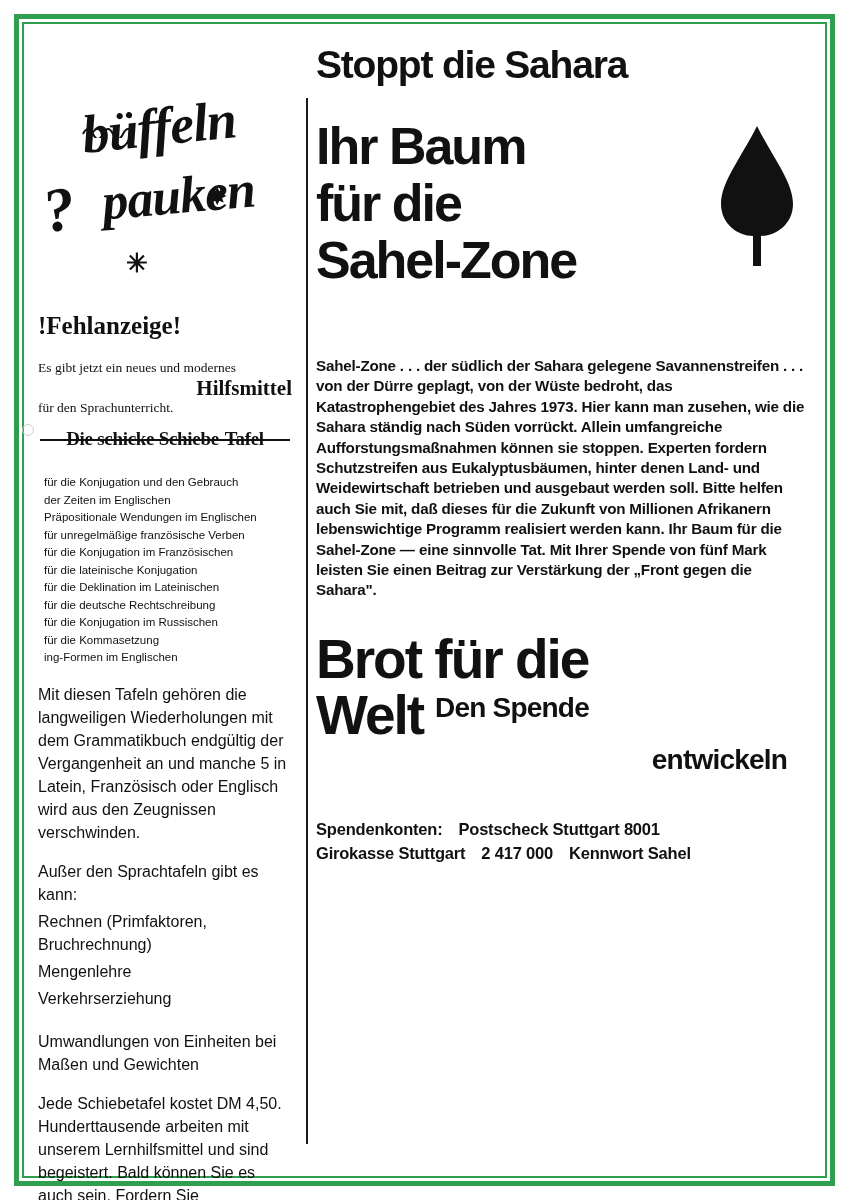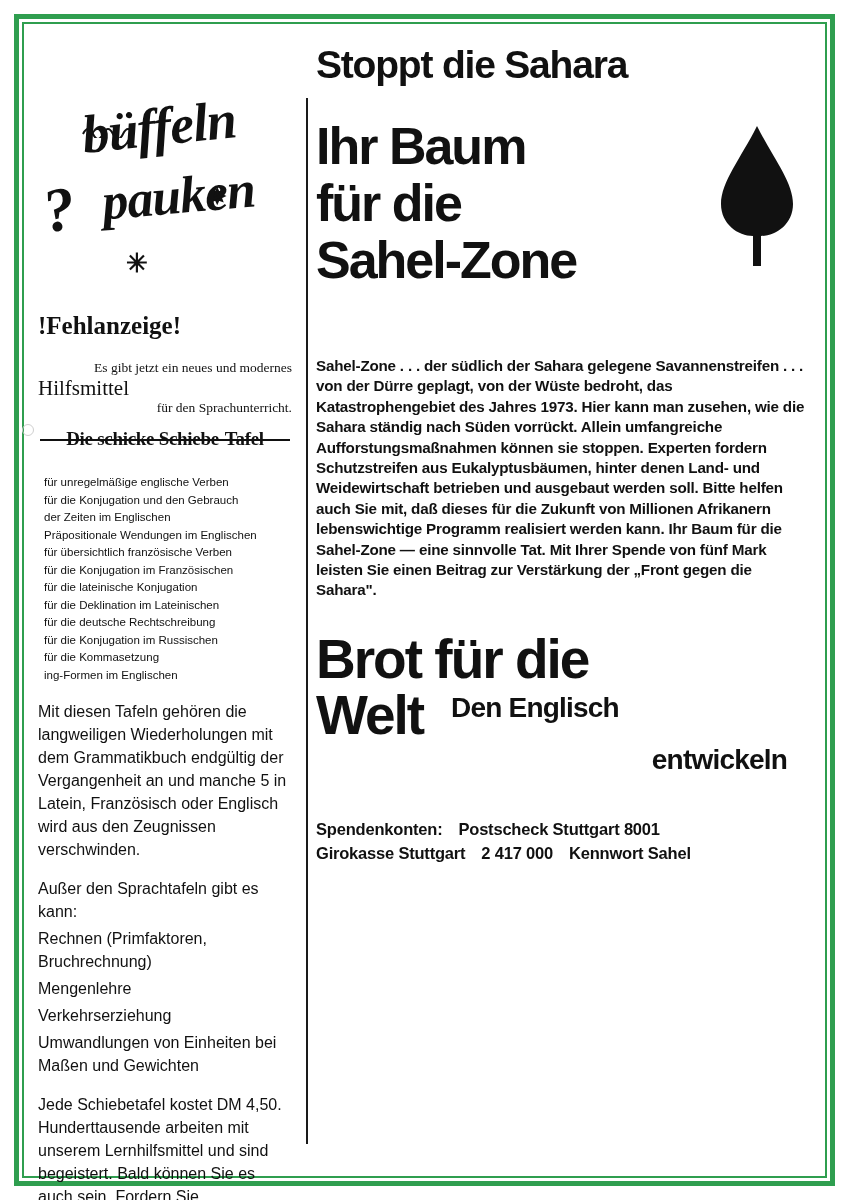--- a/index.html
+++ b/index.html
@@ -124,29 +124,29 @@
     font-family: "Liberation Serif", serif;
     font-weight: bold;
     font-size: 25px;
     text-align: left;
     margin-top: 12px;
     letter-spacing: 0px;
   }
   .lead {
     font-family: "Liberation Serif", serif;
     font-size: 13.5px;
-    text-align: right;
+    text-align: left;
     margin-top: 20px;
     line-height: 16px;
   }
   .hilfsmittel {
     font-family: "Liberation Serif", serif;
-    font-weight: normal;
+    font-weight: bold;
     font-size: 21px;
-    text-align: left;
+    text-align: right;
     line-height: 24px;
   }
   .schiebe {
     font-family: "Liberation Serif", serif;
     font-weight: bold;
     font-size: 19px;
     text-align: center;
     margin-top: 12px;
     letter-spacing: -0.3px;
     position: relative;
@@ -220,21 +220,20 @@
   }
   .brot-1 {
     font-weight: bold;
     font-size: 55px;
     line-height: 56px;
     letter-spacing: -2px;
   }
   .brot-2-row {
     display: flex;
     align-items: flex-start;
-    gap: 16px;
   }
   .brot-2 {
     font-weight: bold;
     font-size: 55px;
     line-height: 56px;
     letter-spacing: -2px;
   }
   .brot-sub {
     font-weight: bold;
     font-size: 28px;
@@ -298,40 +297,39 @@
       <div class="lead">Es gibt jetzt ein neues und modernes</div>
       <div class="hilfsmittel">Hilfsmittel</div>
       <div class="lead" style="margin-top:0">für den Sprachunterricht.</div>
 
       <div class="schiebe">
         <span>Die schicke Schiebe-Tafel</span>
         <span class="strike"></span>
       </div>
 
       <ul class="list">
-        <li>für unregelmäßige englische Verben</li>
         <li>für die Konjugation und den Gebrauch</li>
         <li>der Zeiten im Englischen</li>
         <li>Präpositionale Wendungen im Englischen</li>
-        <li>für übersichtlich französische Verben</li>
+        <li>für unregelmäßige französische Verben</li>
         <li>für die Konjugation im Französischen</li>
         <li>für die lateinische Konjugation</li>
         <li>für die Deklination im Lateinischen</li>
         <li>für die deutsche Rechtschreibung</li>
         <li>für die Konjugation im Russischen</li>
         <li>für die Kommasetzung</li>
         <li>ing-Formen im Englischen</li>
       </ul>
 
       <div class="para">Mit diesen Tafeln gehören die langweiligen Wiederholungen mit dem Grammatikbuch endgültig der Vergangenheit an und manche 5 in Latein, Französisch oder Englisch wird aus den Zeugnissen verschwinden.</div>
       <div class="para">Außer den Sprachtafeln gibt es kann:</div>
       <div class="para" style="margin-top:4px">Rechnen (Primfaktoren, Bruchrechnung)</div>
       <div class="para" style="margin-top:4px">Mengenlehre</div>
       <div class="para" style="margin-top:4px">Verkehrserziehung</div>
-      <div class="para" style="margin-top:4px">Umwandlungen von Einheiten bei Maßen und Gewichten</div>
+      <div class="para" style="margin-top:20px">Umwandlungen von Einheiten bei Maßen und Gewichten</div>
       <div class="para">Jede Schiebetafel kostet DM 4,50. Hunderttausende arbeiten mit unserem Lernhilfsmittel und sind begeistert. Bald können Sie es auch sein. Fordern Sie Auswahlsendung mit Rückgaberecht an. Lieferung über den Buchhandel oder direkt vom</div>
 
       <div class="publisher">A. BERNECKER-VERLAG</div>
 
     </div>
 
     <div class="divider"></div>
 
     <div class="col-right">
 
@@ -345,21 +343,21 @@
         <div class="hero-line">für die</div>
         <div class="hero-line">Sahel-Zone</div>
       </div>
 
       <div class="body-copy">Sahel-Zone . . . der südlich der Sahara gelegene Savannenstreifen . . . von der Dürre geplagt, von der Wüste bedroht, das Katastrophengebiet des Jahres 1973. Hier kann man zusehen, wie die Sahara ständig nach Süden vorrückt. Allein umfangreiche Aufforstungsmaßnahmen können sie stoppen. Experten fordern Schutzstreifen aus Eukalyptusbäumen, hinter denen Land- und Weidewirtschaft betrieben und ausgebaut werden soll. Bitte helfen auch Sie mit, daß dieses für die Zukunft von Millionen Afrikanern lebenswichtige Programm realisiert werden kann. Ihr Baum für die Sahel-Zone — eine sinnvolle Tat. Mit Ihrer Spende von fünf Mark leisten Sie einen Beitrag zur Verstärkung der „Front gegen die Sahara".</div>
 
       <div class="brot">
         <div class="brot-1">Brot für die</div>
         <div class="brot-2-row">
           <div class="brot-2">Welt</div>
-          <div class="brot-sub">Den Englisch</div>
+          <div class="brot-sub">Den Spende</div>
         </div>
         <div class="brot-sub2">entwickeln</div>
       </div>
 
       <div class="accounts">
         <div class="acct-row">
           <span>Spendenkonten:</span><span>Postscheck Stuttgart 8001</span>
         </div>
         <div class="acct-row">
           <span>Girokasse Stuttgart</span><span>2 417 000</span><span>Kennwort Sahel</span>

